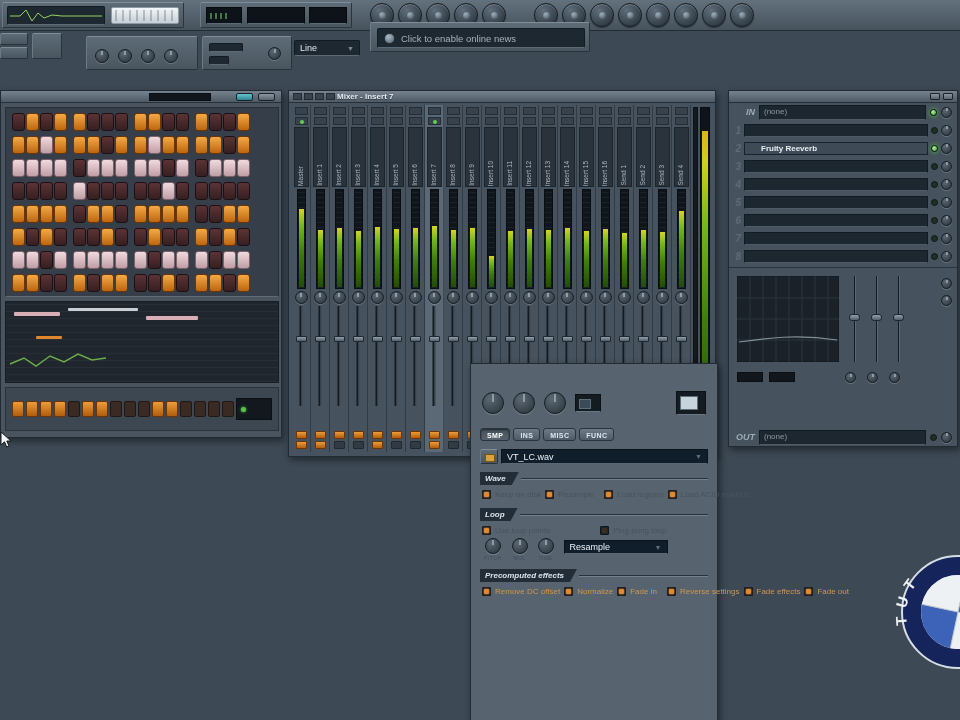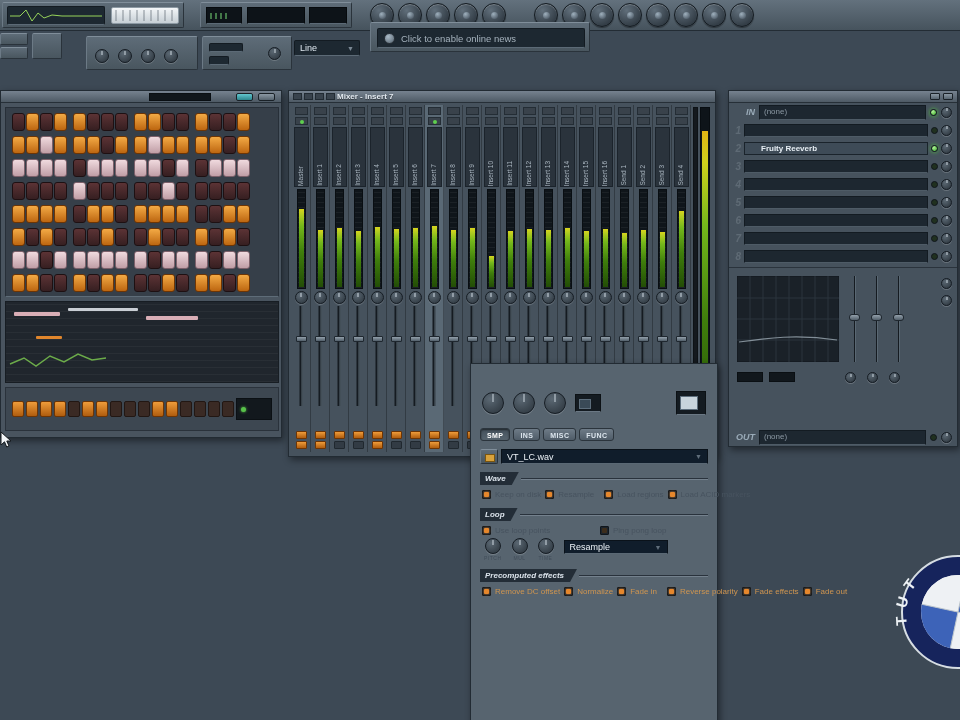--- a/index.html
+++ b/index.html
@@ -1063,21 +1063,21 @@
               <span class="olabel orglab">Normalize</span>
             </div>
             <div class="opt">
               <span class="cled"></span>
               <span class="olabel orglab">Fade in</span>
             </div>
           </div>
         <div class="ocol" id="pre-right">
             <div class="opt">
               <span class="cled"></span>
-              <span class="olabel orglab">Reverse polarity</span>
+              <span class="olabel orglab">Reverse settings</span>
             </div>
             <div class="opt">
               <span class="cled"></span>
               <span class="olabel orglab">Fade effects</span>
             </div>
             <div class="opt">
               <span class="cled"></span>
               <span class="olabel orglab">Fade out</span>
             </div>
           </div>

